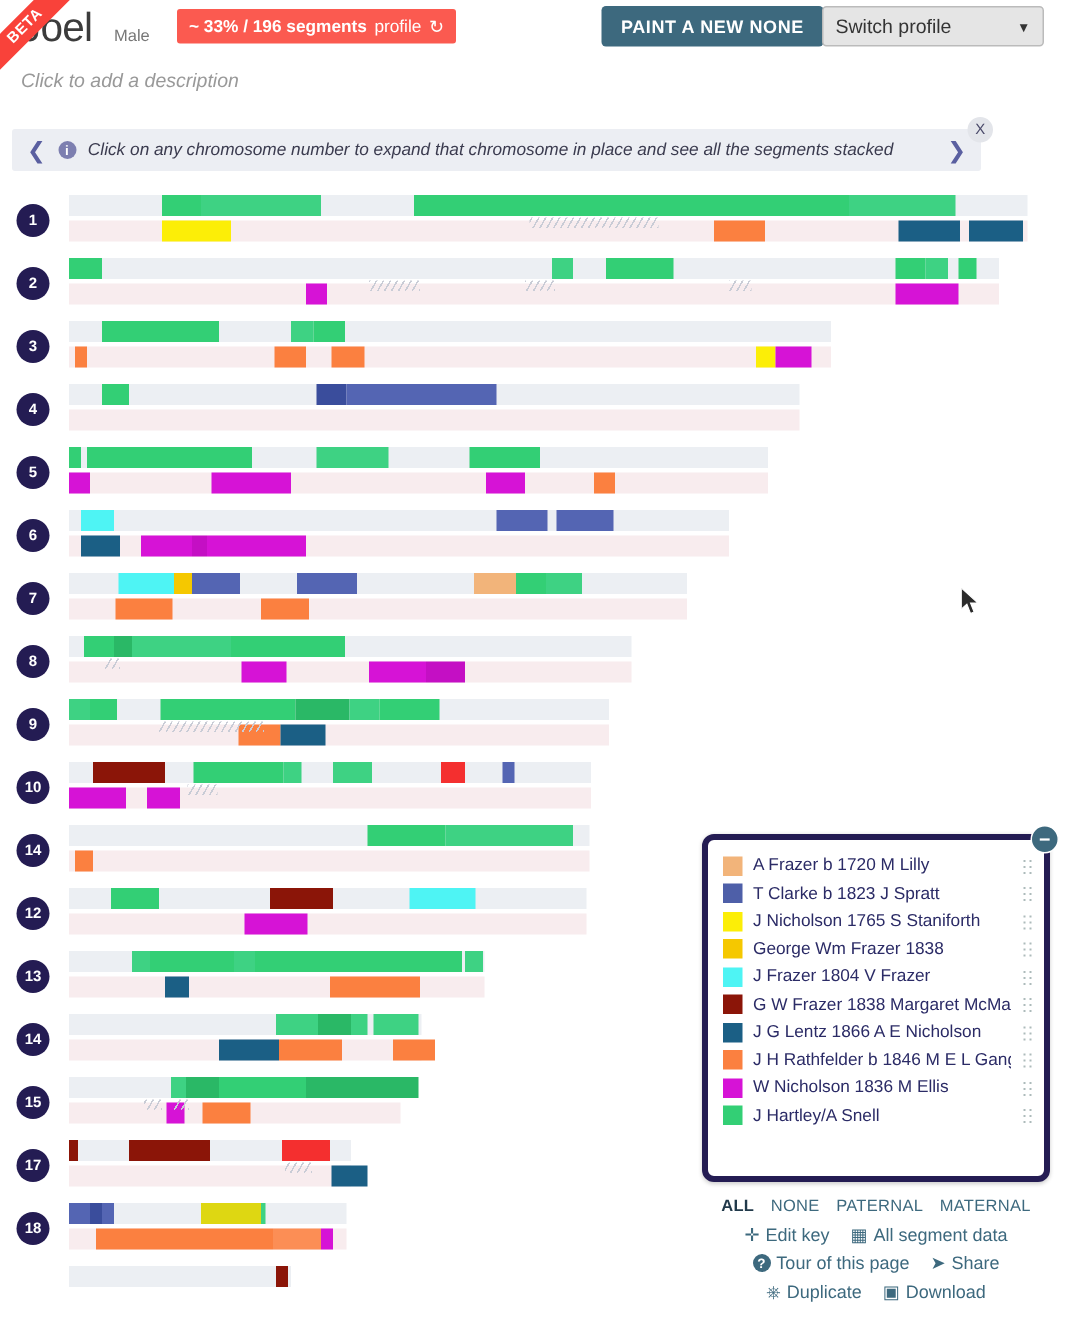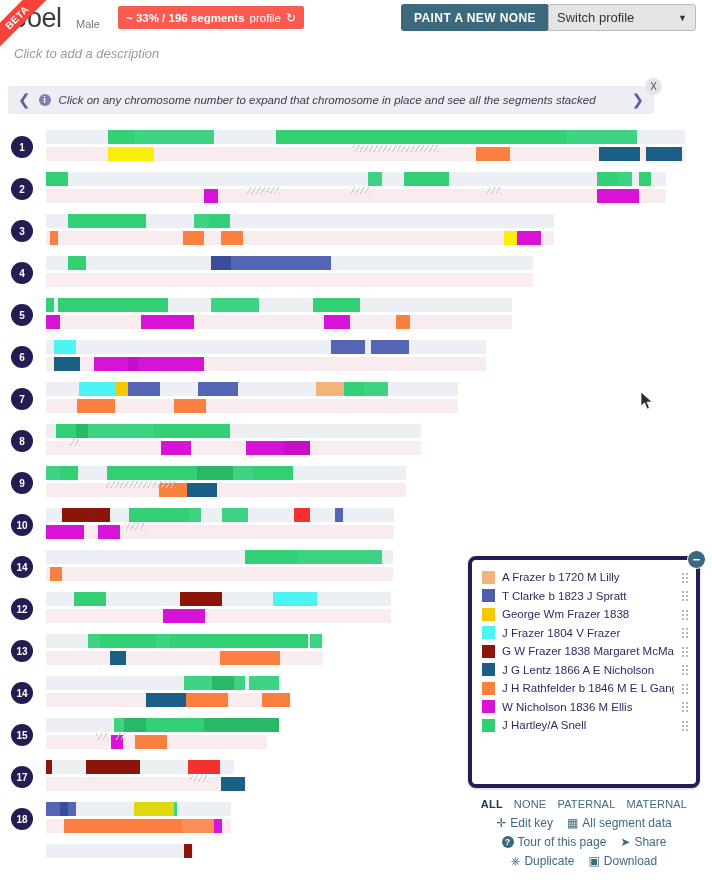--- a/index.html
+++ b/index.html
@@ -574,20 +574,25 @@
     <div class="legend-collapse">−</div>
     <div id="legend-list">
         <div class="legend-item">
           <span class="legend-swatch" style="background: rgb(242, 180, 122);"></span>
           <span class="legend-label">A Frazer b 1720 M Lilly</span>
           <span class="legend-grip"></span>
         </div>
         <div class="legend-item">
           <span class="legend-swatch" style="background: rgb(78, 95, 168);"></span>
           <span class="legend-label">T Clarke b 1823 J Spratt</span>
+          <span class="legend-grip"></span>
+        </div>
+        <div class="legend-item">
+          <span class="legend-swatch" style="background: rgb(252, 238, 7);"></span>
+          <span class="legend-label">J Nicholson 1765 S Staniforth</span>
           <span class="legend-grip"></span>
         </div>
         <div class="legend-item">
           <span class="legend-swatch" style="background: rgb(245, 200, 0);"></span>
           <span class="legend-label">George Wm Frazer 1838</span>
           <span class="legend-grip"></span>
         </div>
         <div class="legend-item">
           <span class="legend-swatch" style="background: rgb(78, 244, 244);"></span>
           <span class="legend-label">J Frazer 1804 V Frazer</span>

